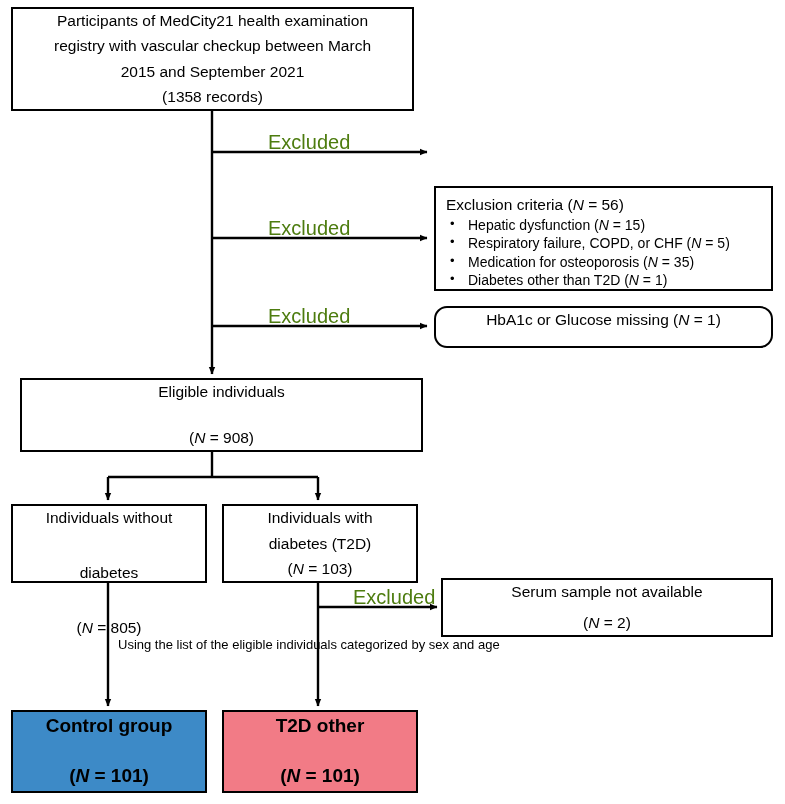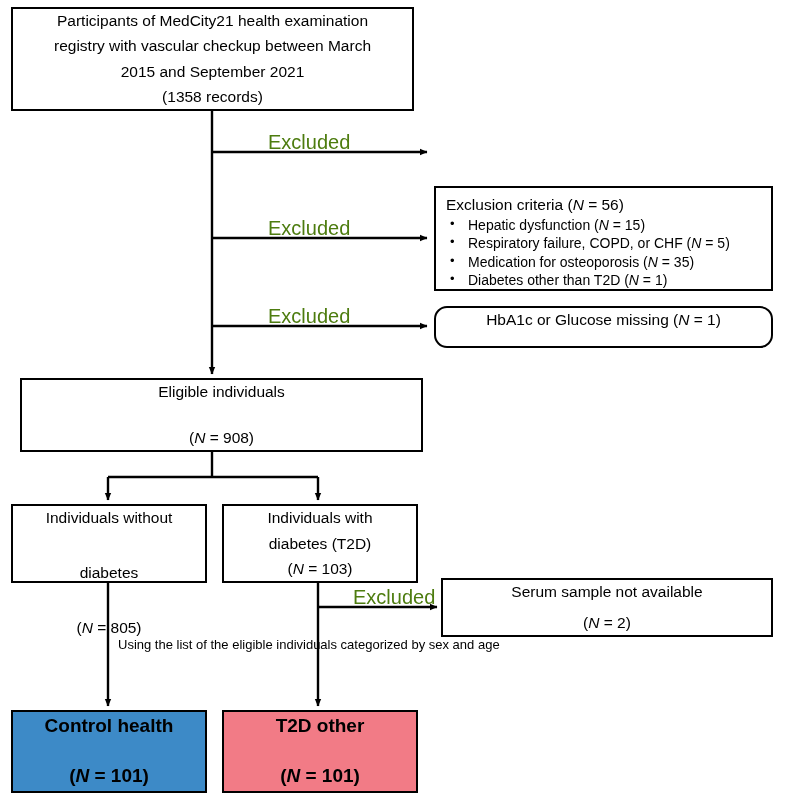--- a/index.html
+++ b/index.html
@@ -160,21 +160,21 @@
     <span class="line">diabetes (T2D)</span>
     <span class="line"><span>(</span><span class="ital">N</span><span> = 103)</span></span>
   </div>
 
   <div class="box" style="left:441px; top:578px; width:332px; height:59px;">
     <span class="line">Serum sample not available</span>
     <span class="line"><span>(</span><span class="ital">N</span><span> = 2)</span></span>
   </div>
 
   <div class="box result-box" style="left:11px; top:710px; width:196px; height:83px; background:#3d8ac7;">
-    <span class="line">Control health</span>
+    <span class="line">Control group</span>
     <span class="line"><span>(</span><span class="ital">N</span><span> = 101)</span></span>
   </div>
 
   <div class="box result-box" style="left:222px; top:710px; width:196px; height:83px; background:#f27b86;">
     <span class="line">T2D other</span>
     <span class="line"><span>(</span><span class="ital">N</span><span> = 101)</span></span>
   </div>
 
   <div class="label" style="left:268px; top:131px;">Excluded</div>
   <div class="label" style="left:268px; top:217px;">Excluded</div>

